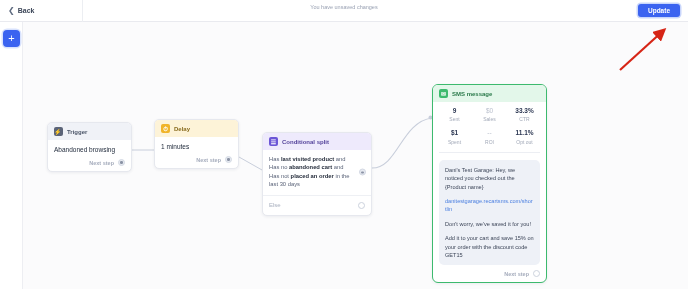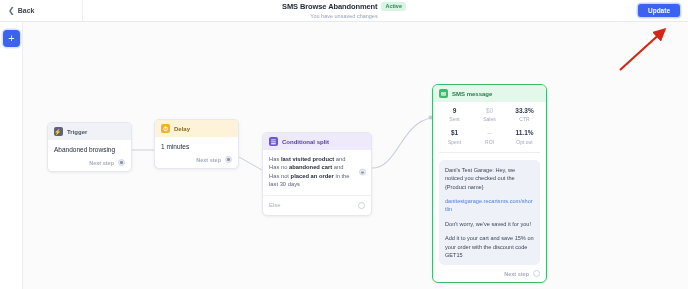--- a/index.html
+++ b/index.html
@@ -172,24 +172,20 @@
 <div id="app">
 
   <div class="header">
     <div class="back-btn">
       <span class="back-chevron">❮</span>
       <span class="back-label">Back</span>
     </div>
     <div class="header-divider"></div>
 
     <div class="header-center">
-      <div class="title-row">
-        <span class="flow-title">SMS Browse Abandonment</span>
-        <span class="status-badge">Active</span>
-      </div>
       <span class="unsaved">You have unsaved changes</span>
     </div>
 
     <button class="update-btn">Update</button>
   </div>
 
   <div class="rail">
     <div class="add-btn">+</div>
   </div>
 

